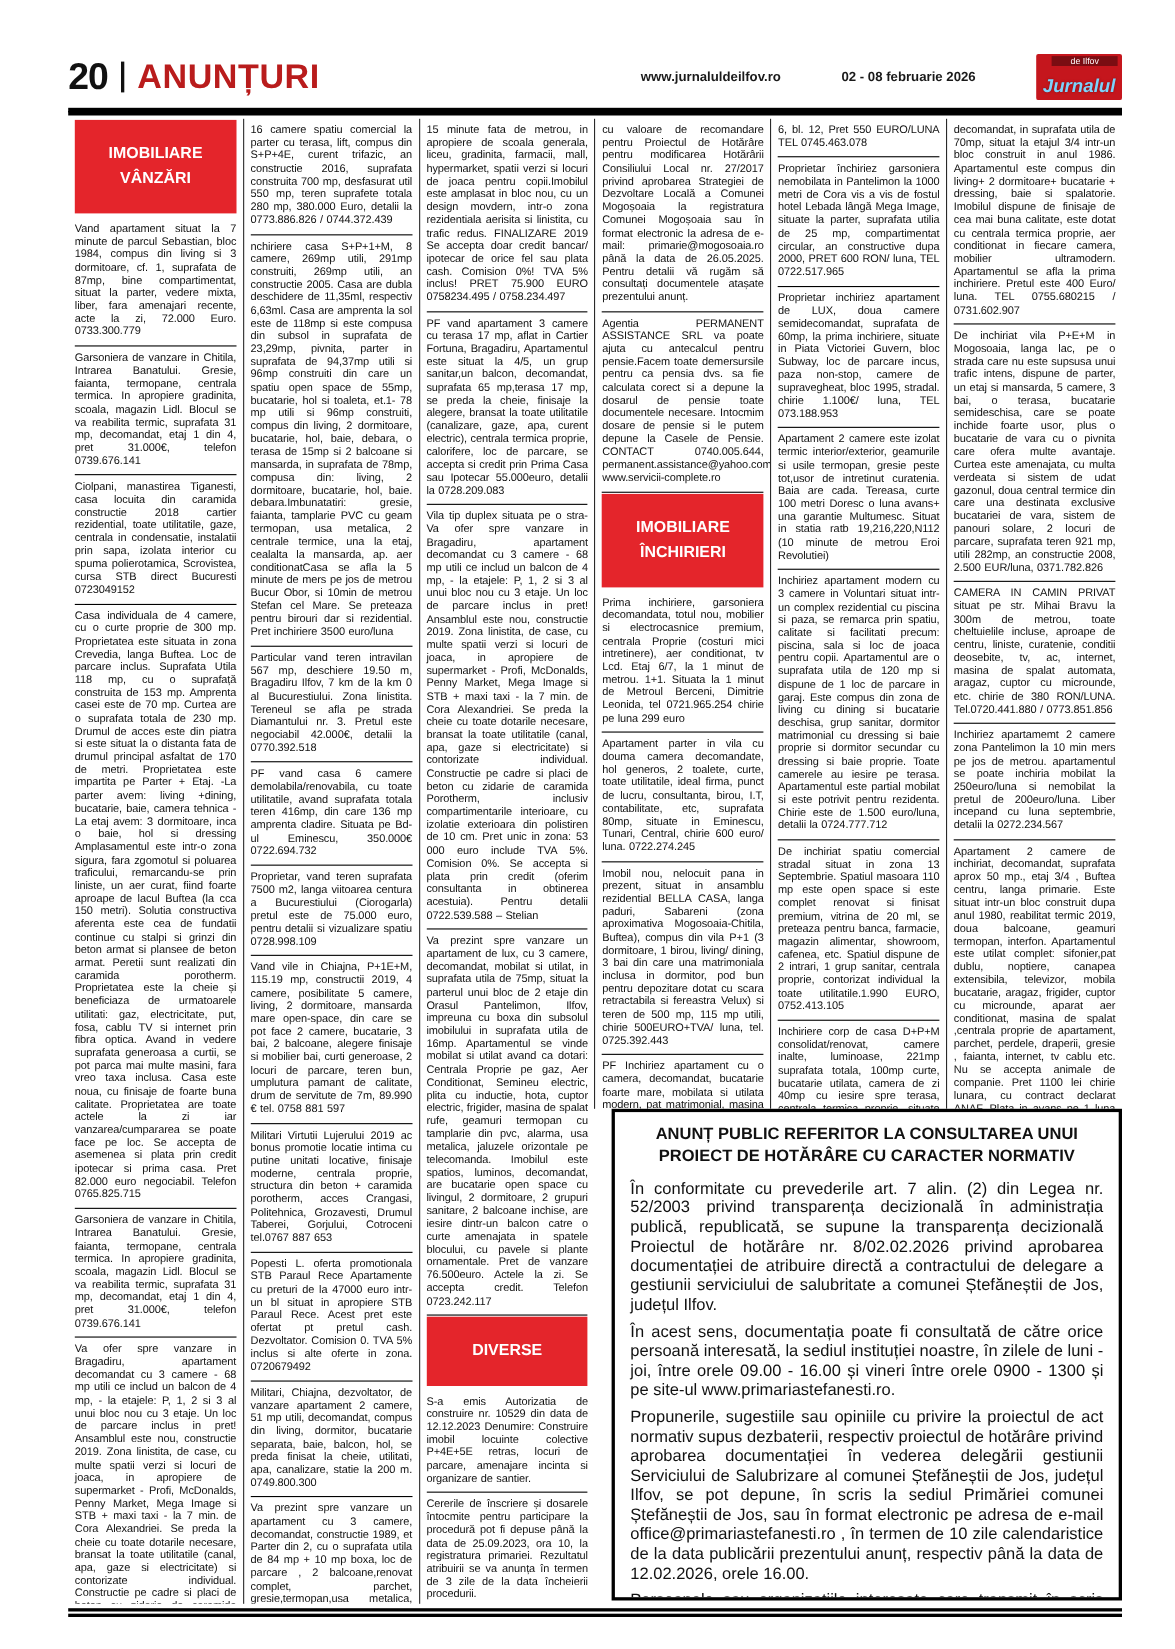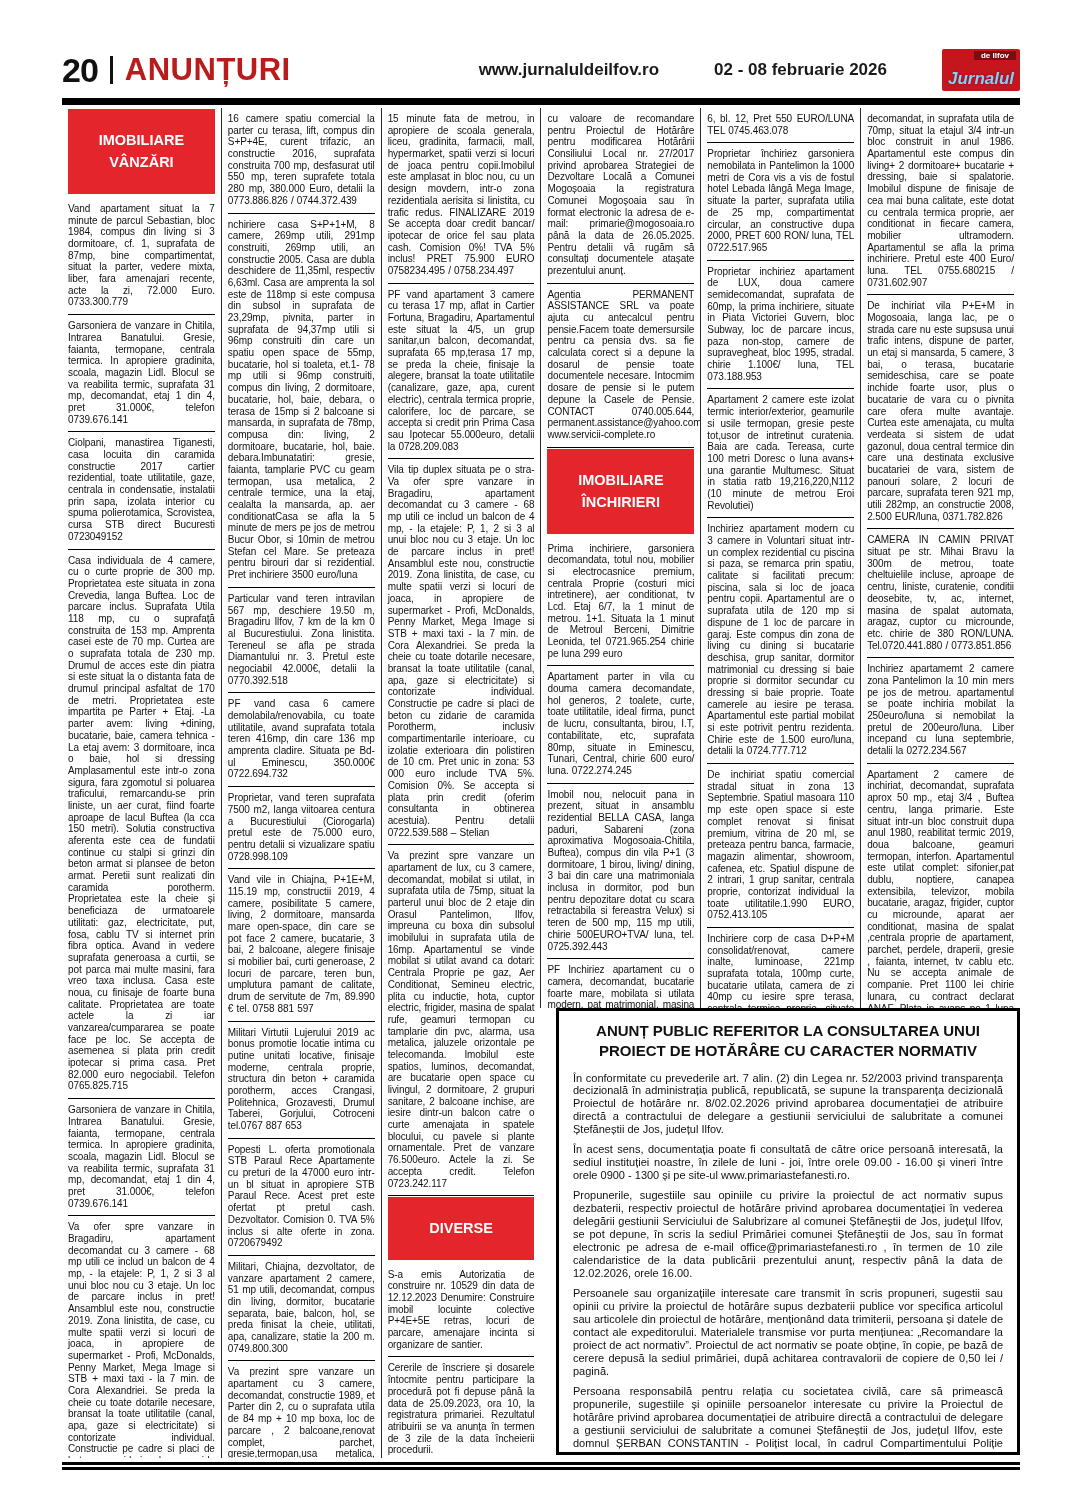--- a/index.html
+++ b/index.html
@@ -6,25 +6,25 @@
   .page{position:relative;width:1068px;height:1499px;background:#fff;overflow:hidden;
         font-family:"Liberation Sans", sans-serif;color:#111;}
   
   .masthead{position:absolute;left:62px;right:48px;top:44px;height:52px;
             display:flex;align-items:center;justify-content:space-between;}
   .mh-left{display:flex;align-items:center;gap:12px;}
   .page-num{font-size:34px;font-weight:bold;letter-spacing:-1px;}
   .pn-bar{display:inline-block;width:3px;height:28px;background:#111;}
   .section-title{font-size:31px;font-weight:bold;color:#b91c1c;letter-spacing:.5px;}
   .mh-right{display:flex;align-items:center;gap:55px;}
-  .mh-url,.mh-date{font-size:17px;font-weight:bold;color:#1a1a1a;}
+  .mh-url,.mh-date{font-size:12px;font-weight:bold;color:#1a1a1a;}
   .logo{width:78px;height:42px;background:#c5161d;position:relative;border-radius:2px;
         display:flex;align-items:flex-end;justify-content:center;overflow:hidden;}
-  .logo-top{position:absolute;top:2px;right:4px;font-size:8px;font-weight:bold;color:#fff;
-            background:#7a0d12;padding:0 7px;}
+  .logo-top{position:absolute;top:2px;right:4px;font-size:8px;font-weight:normal;color:#fff;
+            background:#7a0d12;padding:0 17px;}
   .logo-word{color:#7dd3fc;font-size:17px;font-weight:bold;font-style:italic;line-height:1.5;
              text-shadow:0 0 2px #7a0d12;}
   .head-rule{position:absolute;left:62px;right:48px;top:98px;height:3px;background:#000;
              border-bottom:1px solid #000;box-shadow:0 3px 0 #000;}
   
   .columns{position:absolute;left:62px;top:108px;width:958px;height:1350px;display:flex;}
   .col{flex:1 1 0;padding:0 6px;overflow:hidden;}
   .col + .col{border-left:1px solid #2a2a2a;}
   .col-short{height:900px;}
   .col-tall{height:1350px;}
@@ -32,21 +32,21 @@
               text-align:center;line-height:1.55;padding:20px 2px;margin:1px 0 4px 0;}
   .ad{font-size:10px;line-height:1.17;text-align:justify;letter-spacing:-.1px;
       padding:5px 0 6px 0;border-bottom:1.5px solid #000;word-spacing:.5px;}
   .col .ad:last-child{border-bottom:none;}
   
   .notice-box{position:absolute;left:556px;top:1008px;width:464px;height:447px;
               border:3px solid #000;background:#fff;box-sizing:border-box;
               padding:8px 14px;overflow:hidden;}
   .notice-title{font-size:15px;font-weight:bold;text-align:center;margin:2px auto 10px auto;
                 max-width:430px;line-height:1.35;}
-  .notice-body p{font-size:11px;line-height:1.18;text-align:justify;margin:0 0 7px 0;}
+  .notice-body p{font-size:15px;line-height:1.18;text-align:justify;margin:0 0 7px 0;}
   
   .bottom-rule{position:absolute;left:62px;right:48px;top:1462px;height:3px;background:#000;
                box-shadow:0 5px 0 #000;}
 </style>
 </head>
 <body>
 
 <div class="page">
 
   <header class="masthead">
@@ -68,21 +68,21 @@
   <div class="head-rule"></div>
 
   <main class="columns">
       <div class="col col-tall">
         <div class="sec-header">
           <div>IMOBILIARE</div>
           <div>VÂNZĂRI</div>
         </div>
         <div class="ad">Vand apartament situat la 7 minute de parcul Sebastian, bloc 1984, compus din living si 3 dormitoare, cf. 1, suprafata de 87mp, bine compartimentat, situat la parter, vedere mixta, liber, fara amenajari recente, acte la zi, 72.000 Euro. 0733.300.779</div>
         <div class="ad">Garsoniera de vanzare in Chitila, Intrarea Banatului. Gresie, faianta, termopane, centrala termica. In apropiere gradinita, scoala, magazin Lidl. Blocul se va reabilita termic, suprafata 31 mp, decomandat, etaj 1 din 4, pret 31.000€, telefon 0739.676.141</div>
-        <div class="ad">Ciolpani, manastirea Tiganesti, casa locuita din caramida constructie 2017 cartier rezidential, toate utilitatile, gaze, centrala in condensatie, instalatii prin sapa, izolata interior cu spuma polierotamica, Scrovistea, cursa STB direct Bucuresti 0723049152</div>
+        <div class="ad">Ciolpani, manastirea Tiganesti, casa locuita din caramida constructie 2018 cartier rezidential, toate utilitatile, gaze, centrala in condensatie, instalatii prin sapa, izolata interior cu spuma polierotamica, Scrovistea, cursa STB direct Bucuresti 0723049152</div>
         <div class="ad">Casa individuala de 4 camere, cu o curte proprie de 300 mp. Proprietatea este situata in zona Crevedia, langa Buftea. Loc de parcare inclus. Suprafata Utila 118 mp, cu o suprafață construita de 153 mp. Amprenta casei este de 70 mp. Curtea are o suprafata totala de 230 mp. Drumul de acces este din piatra si este situat la o distanta fata de drumul principal asfaltat de 170 de metri. Proprietatea este impartita pe Parter + Etaj. -La parter avem: living +dining, bucatarie, baie, camera tehnica -La etaj avem: 3 dormitoare, inca o baie, hol si dressing Amplasamentul este intr-o zona sigura, fara zgomotul si poluarea traficului, remarcandu-se prin liniste, un aer curat, fiind foarte aproape de lacul Buftea (la cca 150 metri). Solutia constructiva aferenta este cea de fundatii continue cu stalpi si grinzi din beton armat si plansee de beton armat. Peretii sunt realizati din caramida porotherm. Proprietatea este la cheie și beneficiaza de urmatoarele utilitati: gaz, electricitate, put, fosa, cablu TV si internet prin fibra optica. Avand in vedere suprafata generoasa a curtii, se pot parca mai multe masini, fara vreo taxa inclusa. Casa este noua, cu finisaje de foarte buna calitate. Proprietatea are toate actele la zi iar vanzarea/cumpararea se poate face pe loc. Se accepta de asemenea si plata prin credit ipotecar si prima casa. Pret 82.000 euro negociabil. Telefon 0765.825.715</div>
         <div class="ad">Garsoniera de vanzare in Chitila, Intrarea Banatului. Gresie, faianta, termopane, centrala termica. In apropiere gradinita, scoala, magazin Lidl. Blocul se va reabilita termic, suprafata 31 mp, decomandat, etaj 1 din 4, pret 31.000€, telefon 0739.676.141</div>
         <div class="ad">Va ofer spre vanzare in Bragadiru, apartament decomandat cu 3 camere - 68 mp utili ce includ un balcon de 4 mp, - la etajele: P, 1, 2 si 3 al unui bloc nou cu 3 etaje. Un loc de parcare inclus in pret! Ansamblul este nou, constructie 2019. Zona linistita, de case, cu multe spatii verzi si locuri de joaca, in apropiere de supermarket - Profi, McDonalds, Penny Market, Mega Image si STB + maxi taxi - la 7 min. de Cora Alexandriei. Se preda la cheie cu toate dotarile necesare, bransat la toate utilitatile (canal, apa, gaze si electricitate) si contorizate individual. Constructie pe cadre si placi de beton cu zidarie de caramida Porotherm, inclusiv compartimentarile interioare, cu izolatie exterioara din polistiren de 10 cm. Pret unic in zona: 53 000 euro include TVA 5%. Comision 0%. Se accepta si plata prin credit (oferim consultanta in obtinerea acestuia). Pentru detalii 0722.539.588 – Stelian</div>
       </div>
       <div class="col col-tall">
         <div class="ad">16 camere spatiu comercial la parter cu terasa, lift, compus din S+P+4E, curent trifazic, an constructie 2016, suprafata construita 700 mp, desfasurat util 550 mp, teren suprafete totala 280 mp, 380.000 Euro, detalii la 0773.886.826 / 0744.372.439</div>
         <div class="ad">nchiriere casa S+P+1+M, 8 camere, 269mp utili, 291mp construiti, 269mp utili, an constructie 2005. Casa are dubla deschidere de 11,35ml, respectiv 6,63ml. Casa are amprenta la sol este de 118mp si este compusa din subsol in suprafata de 23,29mp, pivnita, parter in suprafata de 94,37mp utili si 96mp construiti din care un spatiu open space de 55mp, bucatarie, hol si toaleta, et.1- 78 mp utili si 96mp construiti, compus din living, 2 dormitoare, bucatarie, hol, baie, debara, o terasa de 15mp si 2 balcoane si mansarda, in suprafata de 78mp, compusa din: living, 2 dormitoare, bucatarie, hol, baie. debara.Imbunatatiri: gresie, faianta, tamplarie PVC cu geam termopan, usa metalica, 2 centrale termice, una la etaj, cealalta la mansarda, ap. aer conditionatCasa se afla la 5 minute de mers pe jos de metrou Bucur Obor, si 10min de metrou Stefan cel Mare. Se preteaza pentru birouri dar si rezidential. Pret inchiriere 3500 euro/luna</div>
         <div class="ad">Particular vand teren intravilan 567 mp, deschiere 19.50 m, Bragadiru Ilfov, 7 km de la km 0 al Bucurestiului. Zona linistita. Tereneul se afla pe strada Diamantului nr. 3. Pretul este negociabil 42.000€, detalii la 0770.392.518</div>
         <div class="ad">PF vand casa 6 camere demolabila/renovabila, cu toate utilitatile, avand suprafata totala teren 416mp, din care 136 mp amprenta cladire. Situata pe Bd-ul Eminescu, 350.000€ 0722.694.732</div>
         <div class="ad">Proprietar, vand teren suprafata 7500 m2, langa viitoarea centura a Bucurestiului (Ciorogarla) pretul este de 75.000 euro, pentru detalii si vizualizare spatiu 0728.998.109</div>

